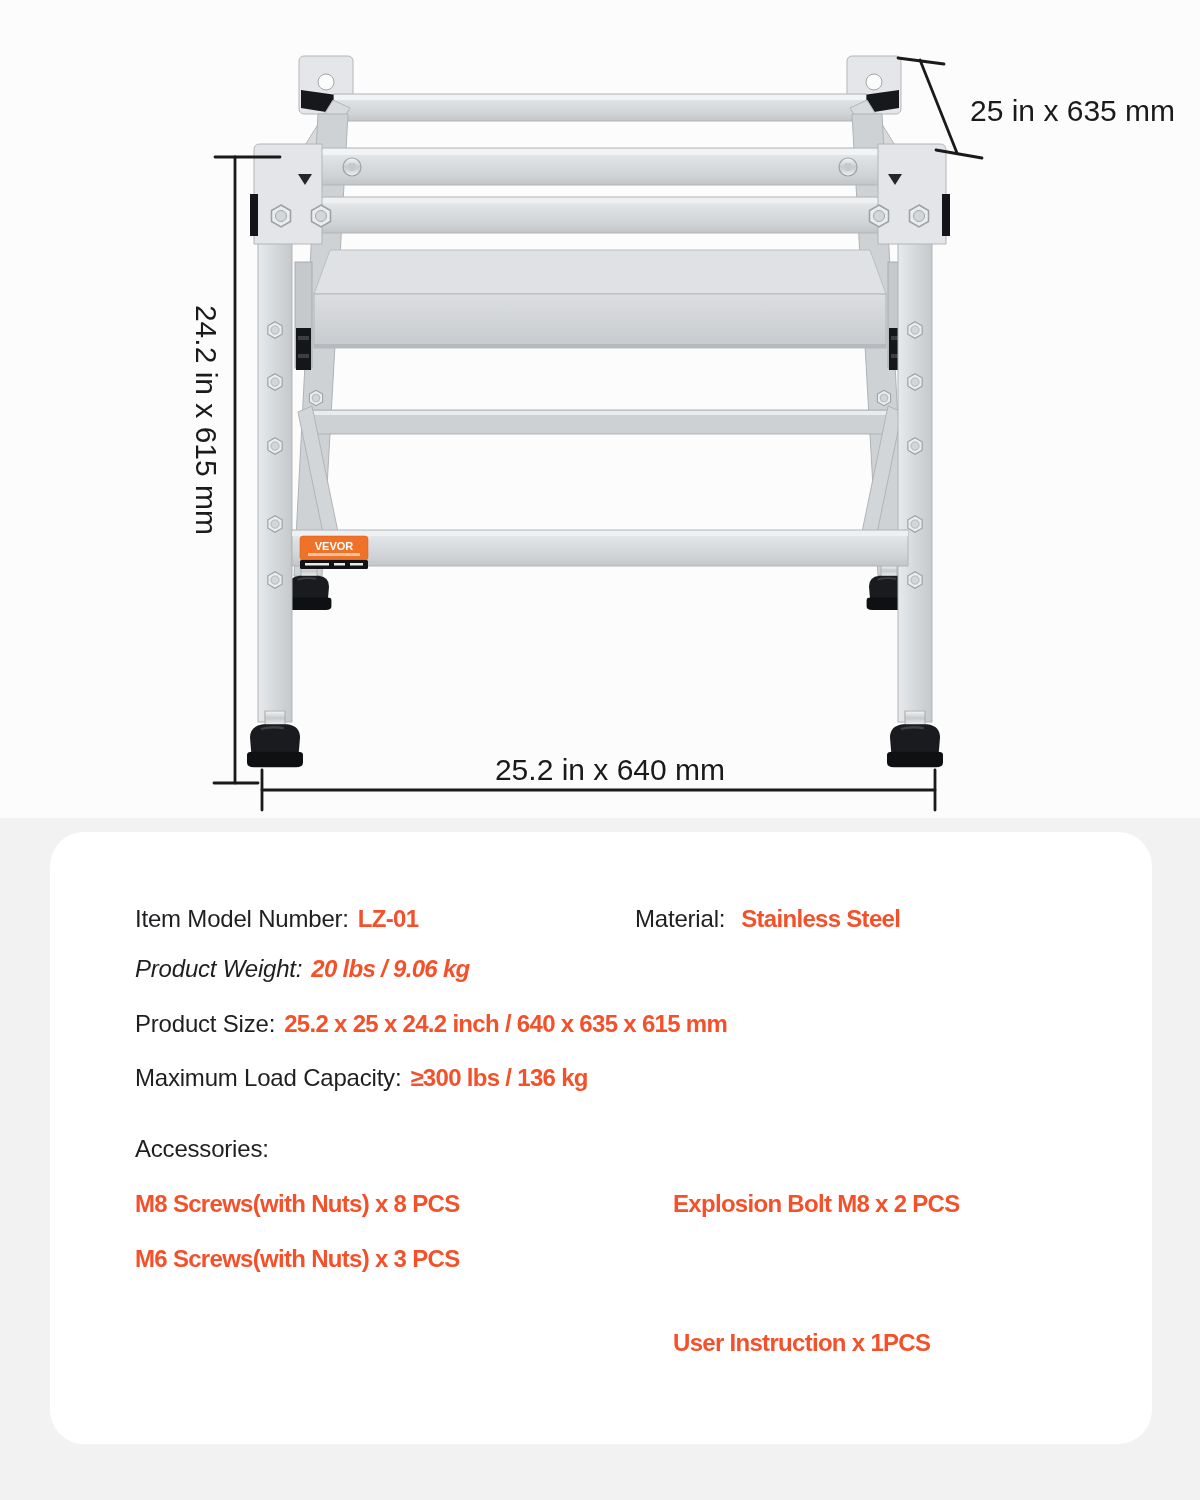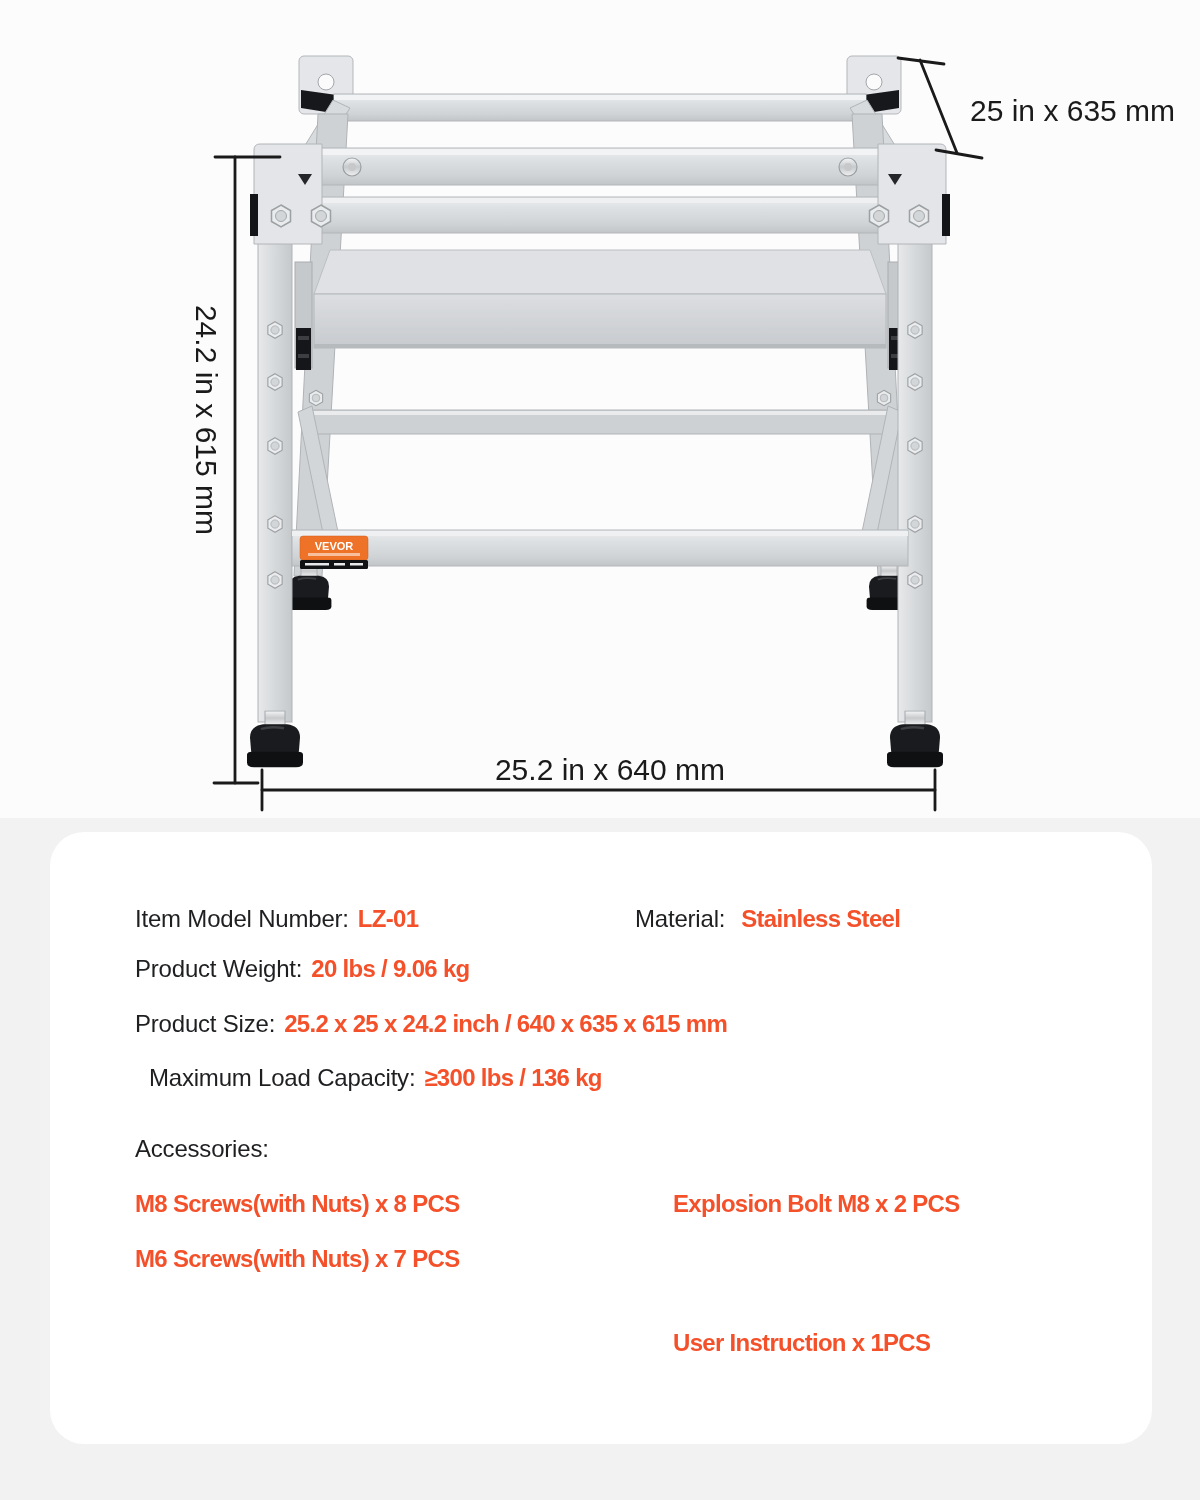--- a/index.html
+++ b/index.html
@@ -214,45 +214,45 @@
 
   <div class="card">
 
     <div class="line" style="left:85px;top:75px;">
       <span class="lbl">Item Model Number:</span><span class="val">LZ-01</span>
     </div>
     <div class="line" style="left:585px;top:75px;">
       <span class="lbl">Material:</span><span class="val wide-gap">Stainless Steel</span>
     </div>
 
-    <div class="line" style="left:85px;top:125px;">
+    <div class="line" style="left:85px;top:125px;font-style:italic;">
       <span class="lbl">Product Weight:</span><span class="val">20 lbs / 9.06 kg</span>
     </div>
 
     <div class="line" style="left:85px;top:180px;">
       <span class="lbl">Product Size:</span><span class="val">25.2 x 25 x 24.2 inch / 640 x 635 x 615 mm</span>
     </div>
 
-    <div class="line" style="left:99px;top:234px;">
+    <div class="line" style="left:85px;top:234px;">
       <span class="lbl">Maximum Load Capacity:</span><span class="val">≥300 lbs / 136 kg</span>
     </div>
 
     <div class="line" style="left:85px;top:305px;">
       <span class="lbl">Accessories:</span>
     </div>
 
     <div class="line" style="left:85px;top:360px;">
       <span class="acc">M8 Screws(with Nuts) x 8 PCS</span>
     </div>
     <div class="line" style="left:623px;top:360px;">
       <span class="acc">Explosion Bolt M8 x 2 PCS</span>
     </div>
 
     <div class="line" style="left:85px;top:415px;">
-      <span class="acc">M6 Screws(with Nuts) x 7 PCS</span>
+      <span class="acc">M6 Screws(with Nuts) x 3 PCS</span>
     </div>
 
     <div class="line" style="left:623px;top:467px;margin-top:32px;">
       <span class="acc">User Instruction x 1PCS</span>
     </div>
 
   </div>
 </div>
 
 </body></html>

